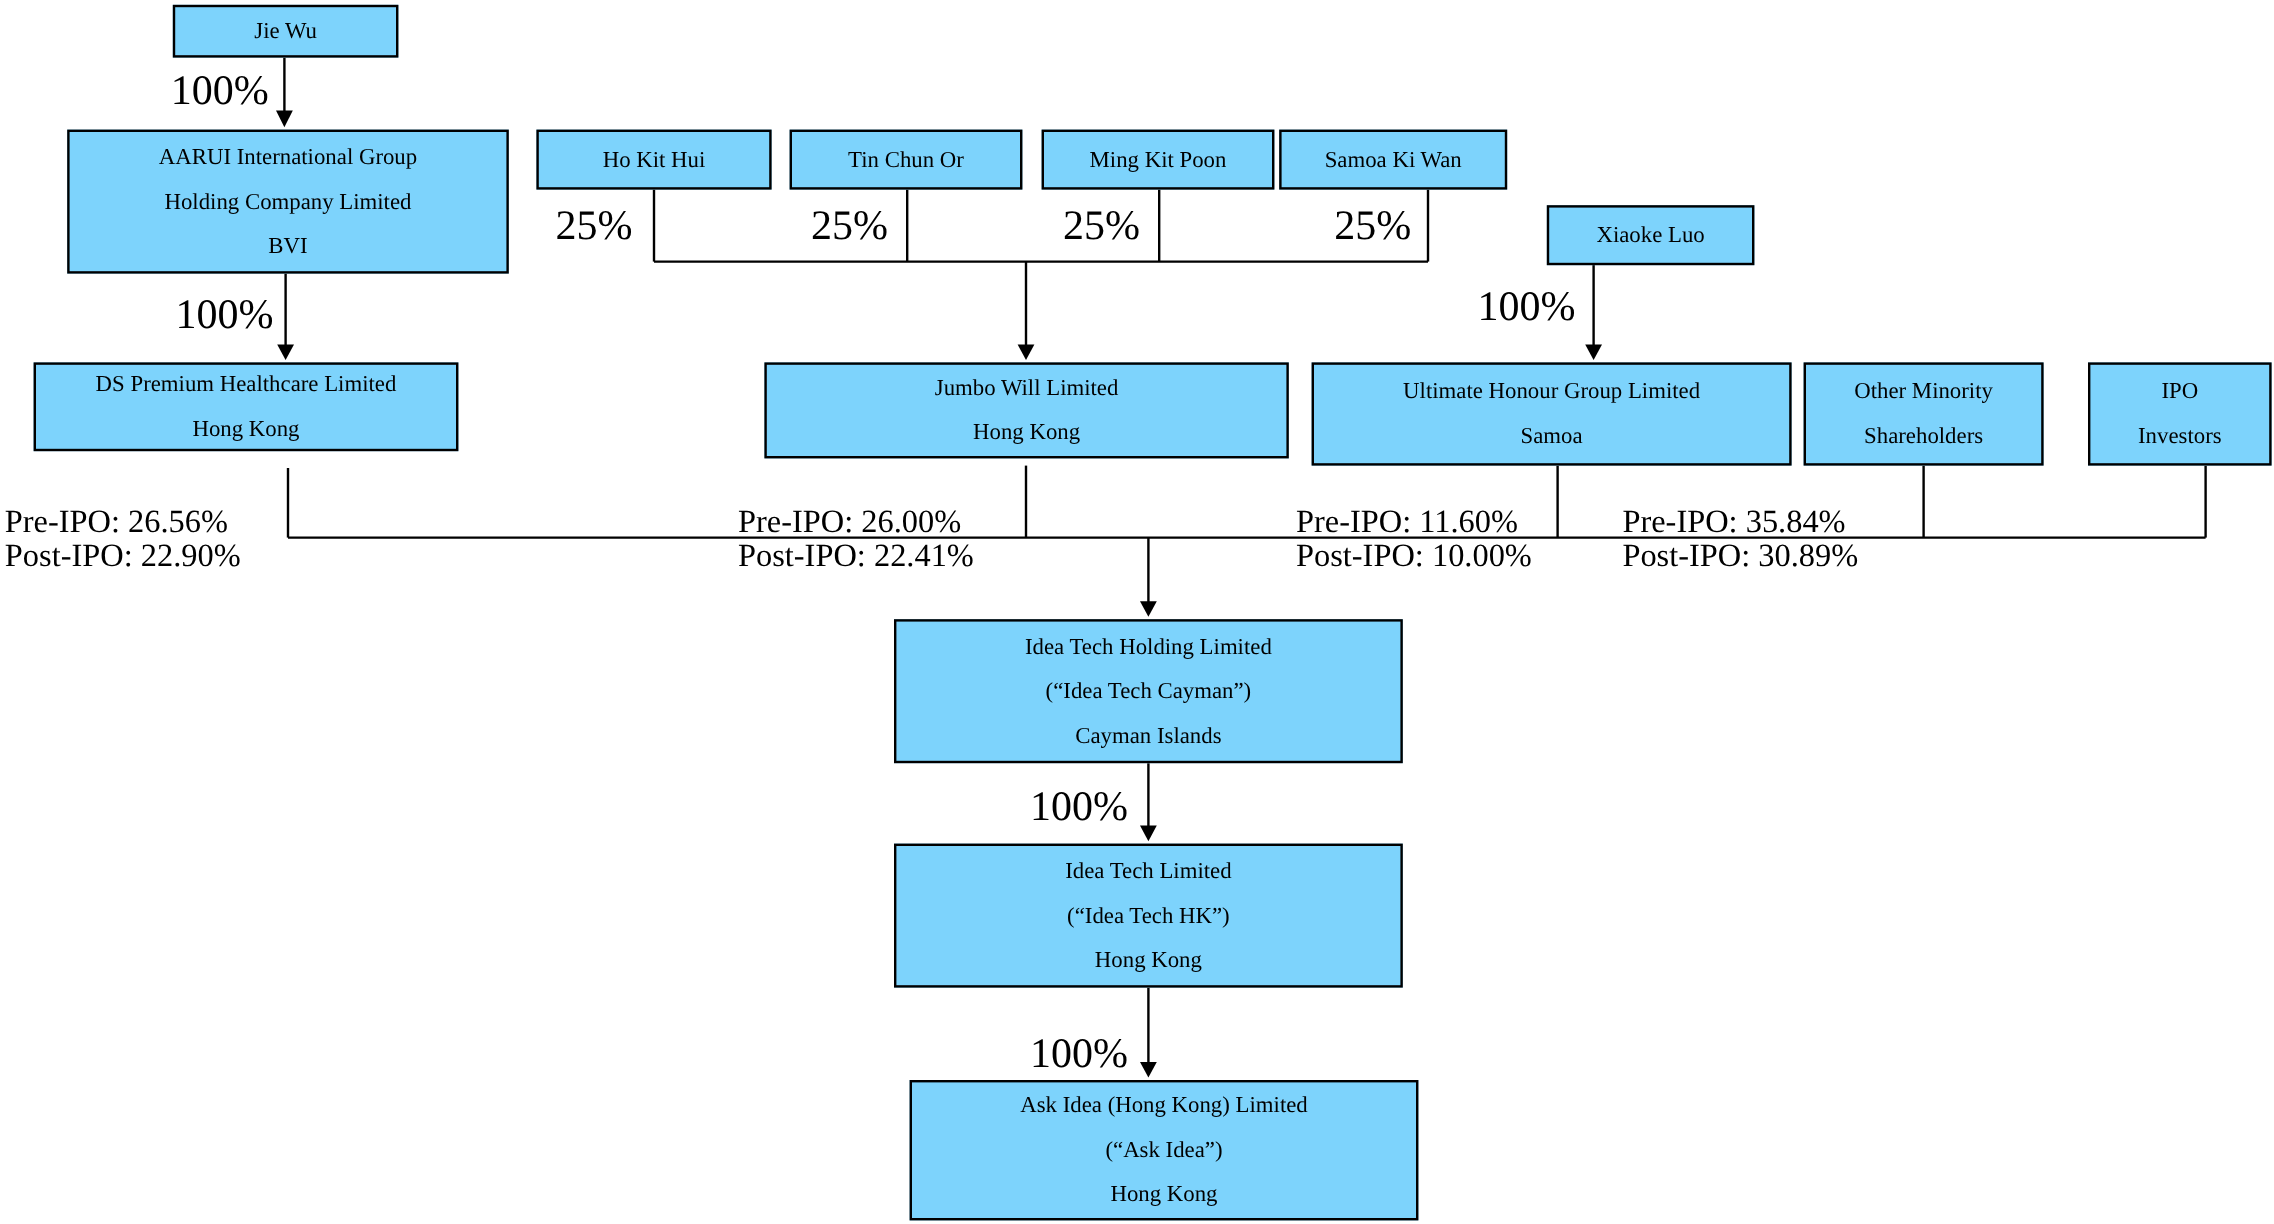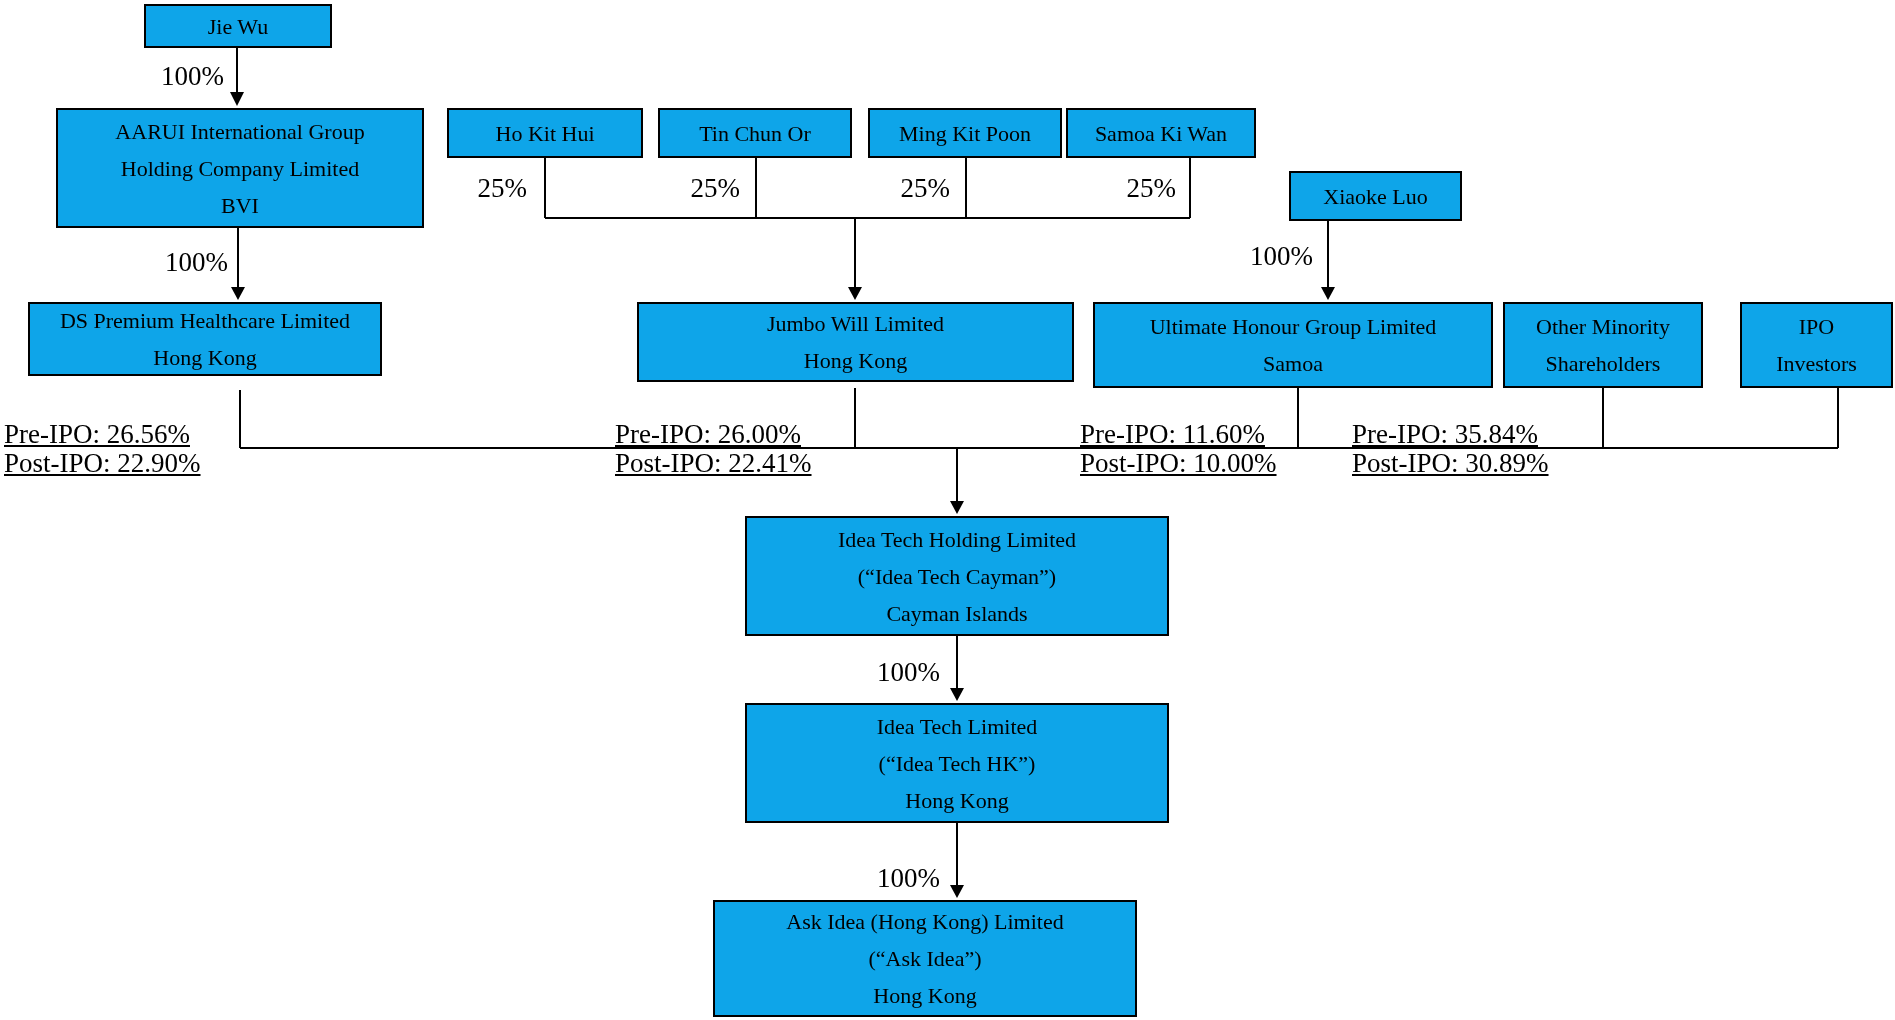--- a/index.html
+++ b/index.html
@@ -19,46 +19,45 @@
   .wires {
     position: absolute;
     left: 0;
     top: 0;
     width: 1895px;
     height: 1020px;
   }
   .node {
     position: absolute;
     box-sizing: border-box;
-    background: #0ea5e9;
+    background: #7dd3fc;
     border: 2px solid #000000;
     display: flex;
     flex-direction: column;
     align-items: center;
     justify-content: center;
     text-align: left;
-    font-size: 22px;
+    font-size: 19px;
     line-height: 37px;
   }
   .nl { white-space: nowrap; }
   .jur { white-space: nowrap; }
   .pct {
     position: absolute;
-    font-size: 27px;
+    font-size: 35px;
     line-height: 28px;
     text-align: right;
     white-space: nowrap;
   }
   .own {
     position: absolute;
     font-size: 27px;
     line-height: 29px;
     white-space: nowrap;
     text-align: left;
-    text-decoration: underline;
   }
 </style>
 </head>
 <body>
 
 <div class="canvas">
 
   <svg class="wires" width="1895" height="1020" viewBox="0 0 1895 1020" aria-hidden="true">
     <g stroke="#000000" stroke-width="2" fill="none">
 
@@ -186,19 +185,19 @@
   <div class="pct" style="left:820px;top:658px;width:120px">100%</div>
 
   <div class="node" style="left:745px;top:703px;width:424px;height:120px">
     <div class="nl">Idea Tech Limited</div>
     <div class="nl">(“Idea Tech HK”)</div>
     <div class="jur">Hong Kong</div>
   </div>
 
   <div class="pct" style="left:820px;top:864px;width:120px">100%</div>
 
-  <div class="node" style="left:713px;top:900px;width:424px;height:117px">
+  <div class="node" style="left:758px;top:900px;width:424px;height:117px">
     <div class="nl">Ask Idea (Hong Kong) Limited</div>
     <div class="nl">(“Ask Idea”)</div>
     <div class="jur">Hong Kong</div>
   </div>
 
 </div>
 
 </body></html>

